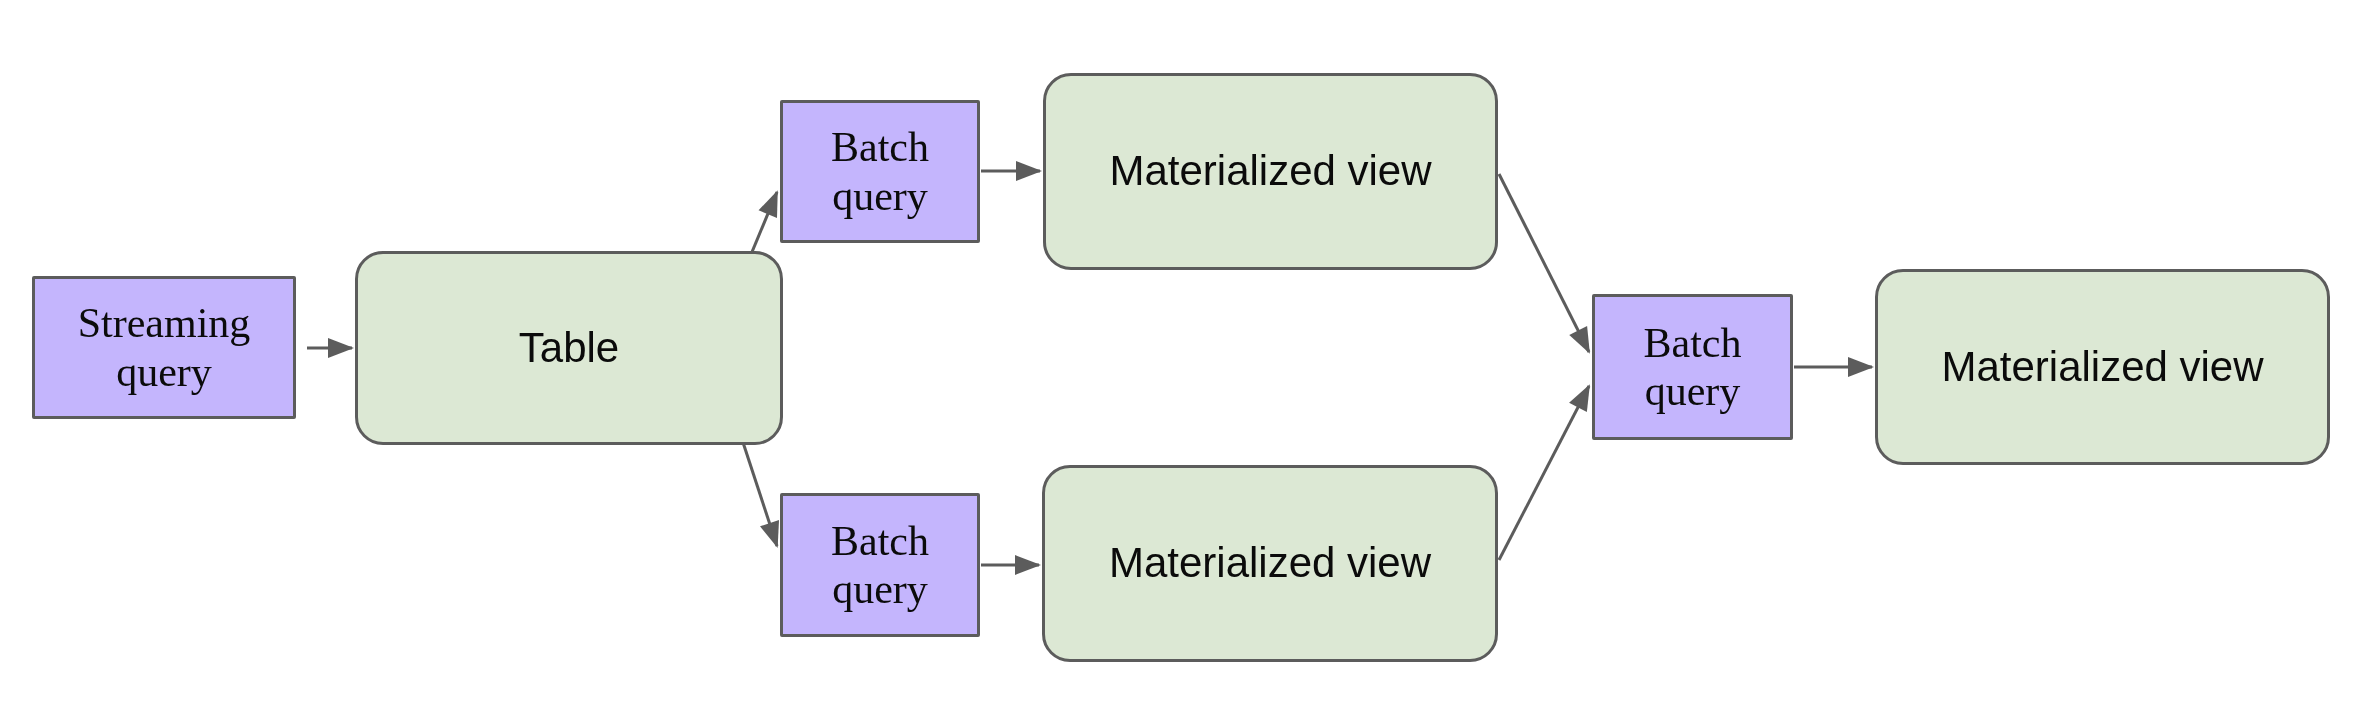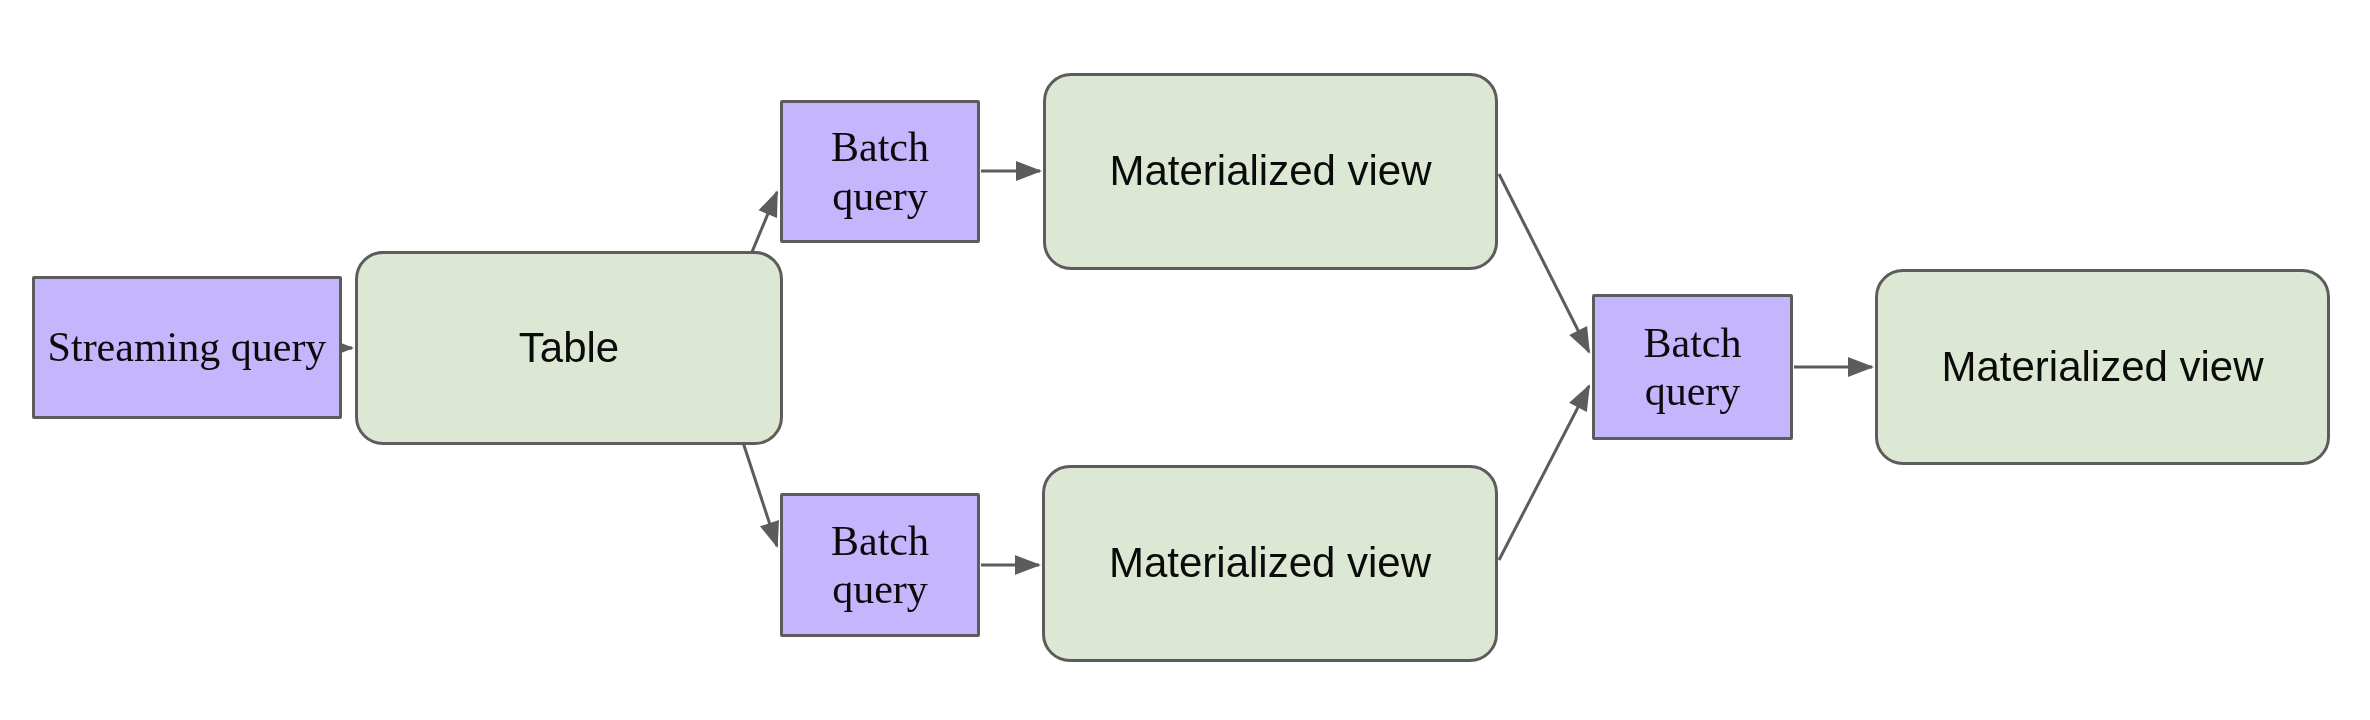--- a/index.html
+++ b/index.html
@@ -67,21 +67,21 @@
       <line x1="712" y1="348" x2="777" y2="192" marker-end="url(#arrowhead)"></line>
       <line x1="981" y1="171" x2="1040" y2="171" marker-end="url(#arrowhead)"></line>
       <line x1="712" y1="348" x2="777" y2="546" marker-end="url(#arrowhead)"></line>
       <line x1="981" y1="565" x2="1039" y2="565" marker-end="url(#arrowhead)"></line>
       <line x1="1499" y1="174" x2="1589" y2="352" marker-end="url(#arrowhead)"></line>
       <line x1="1499" y1="560" x2="1589" y2="386" marker-end="url(#arrowhead)"></line>
       <line x1="1794" y1="367" x2="1872" y2="367" marker-end="url(#arrowhead)"></line>
     </g>
   </svg>
 
-  <div class="node node-yellow" style="left:32px;  top:276px; width:310px; height:143px;">
+  <div class="node node-yellow" style="left:32px;  top:276px; width:264px; height:143px;">
     <span class="node-label">Streaming query</span>
   </div>
 
   <div class="node node-green" style="left:355px; top:251px; width:428px; height:194px;">
     <span class="node-label">Table</span>
   </div>
 
   <div class="node node-yellow" style="left:780px; top:100px; width:200px; height:143px;">
     <span class="node-label">Batch query</span>
   </div>

